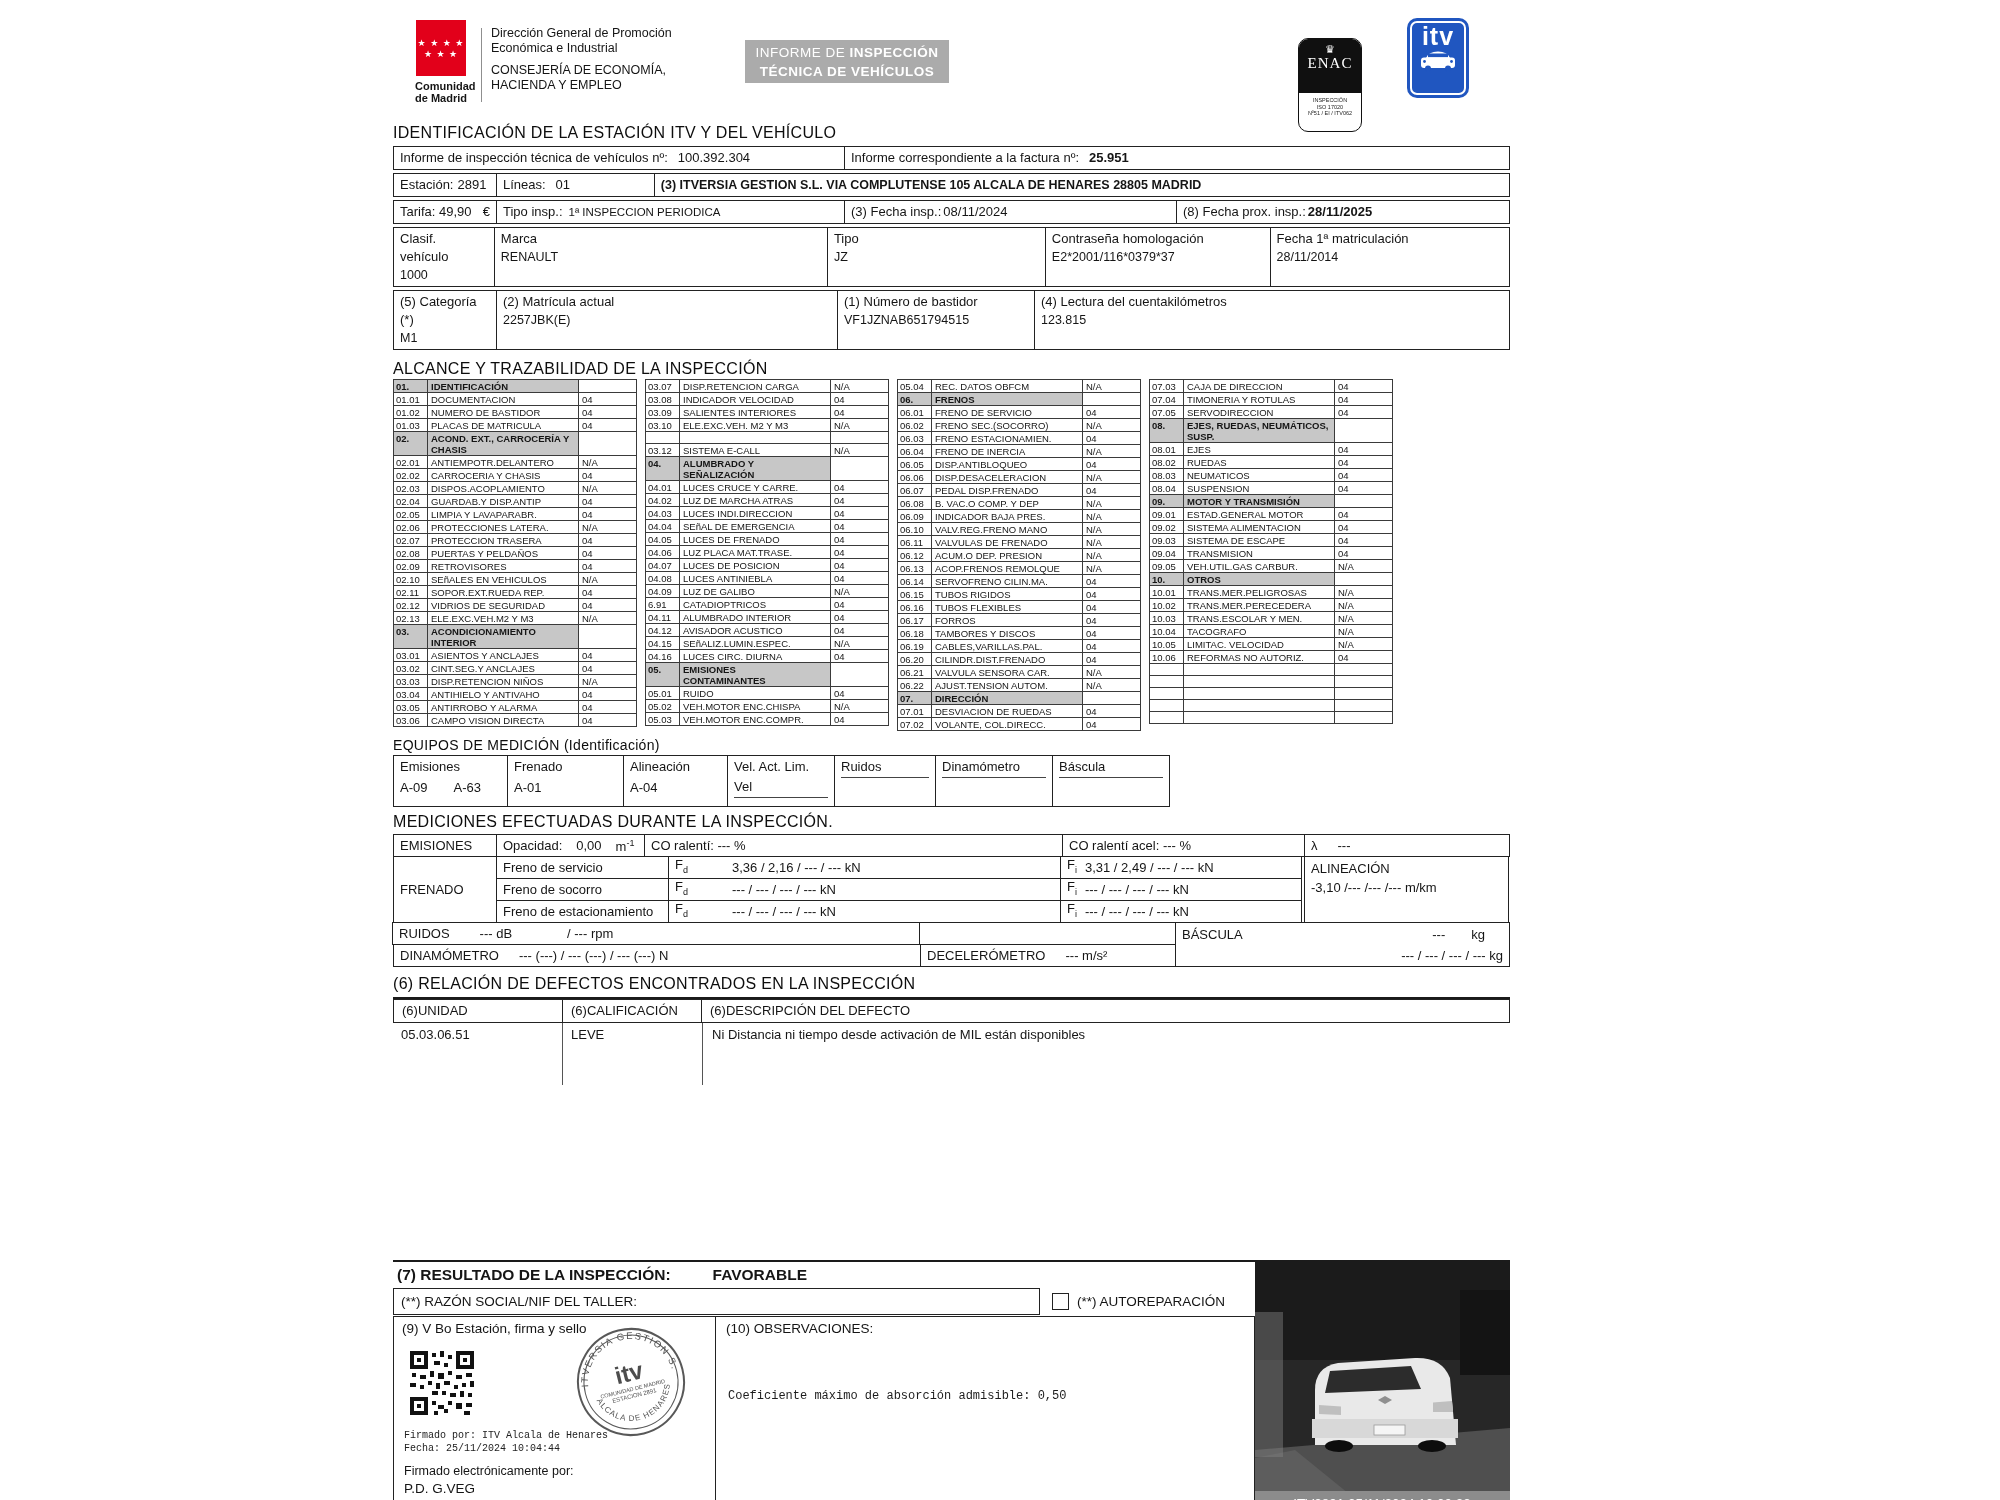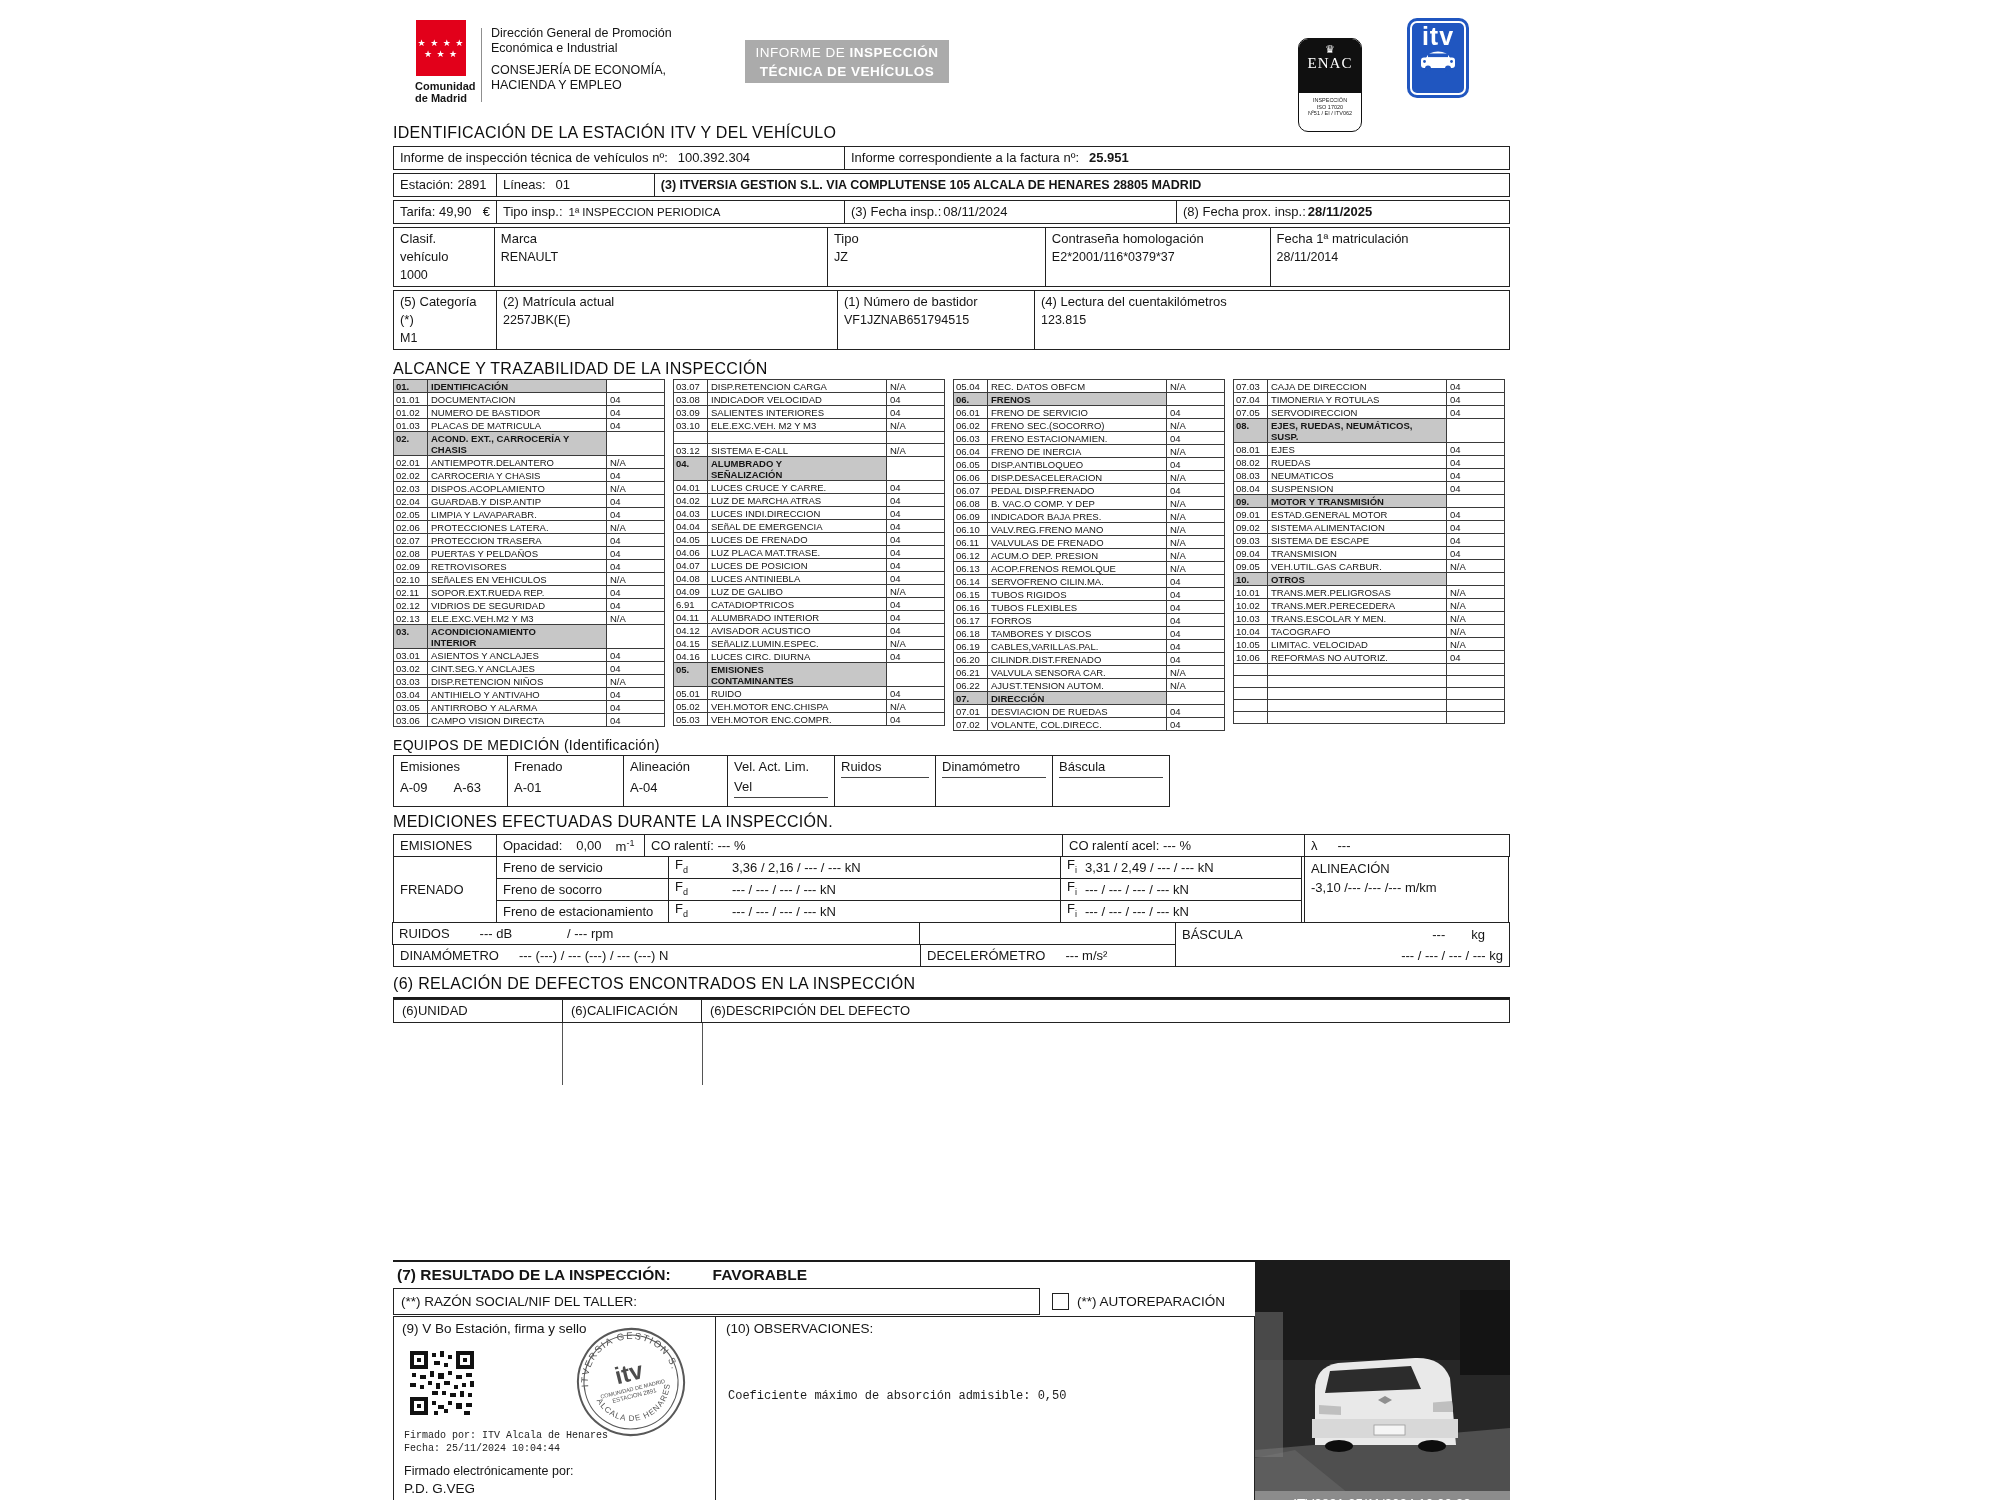--- a/index.html
+++ b/index.html
@@ -47,21 +47,21 @@
   .icell .lab{margin-right:10px;}
   .icell .val{}
   .bold{font-weight:bold;}
   .irow2 .icell{display:block;min-height:40px;padding-top:2px;}
   .irow2 .lab{display:block;margin-right:0;}
   .irow2 .val{display:block;font-size:12.5px;}
   .spread{justify-content:space-between;}
 
   
   .alcance{display:flex;gap:8px;margin-top:2px;}
-  .acol{width:272px;font-size:9.5px;}
+  .acol{width:244px;font-size:9.5px;}
   .arow{display:flex;border:1px solid #3a3a3a;margin-top:-1px;min-height:13px;background:#fff;align-items:stretch;}
   .acode{width:34px;padding:1px 2px 0;border-right:1px solid #3a3a3a;line-height:11px;}
   .aname{flex:1;padding:1px 3px 0;line-height:11px;}
   .aval{width:58px;border-left:1px solid #3a3a3a;padding:1px 3px 0;line-height:11px;}
   .arow.hdr .acode,.arow.hdr .aname{background:#c7c7c7;font-weight:bold;}
   .arow.hdr .aname{white-space:pre-line;}
 
   
   .equip{display:flex;width:783px;}
   .ecell{border:1.5px solid #222;margin-left:-1px;height:52px;padding:1px 6px;font-size:13px;}
@@ -1071,20 +1071,25 @@
   <div class="sec-title t-def">(6) RELACIÓN DE DEFECTOS ENCONTRADOS EN LA INSPECCIÓN</div>
   <div class="dhead">
     <div class="dhcell">(6)UNIDAD</div>
     <div class="dhcell">(6)CALIFICACIÓN</div>
     <div class="dhcell">(6)DESCRIPCIÓN DEL DEFECTO</div>
   </div>
   <div class="dbody">
     <div class="dline dline1"></div>
     <div class="dline dline2"></div>
 
+      <div class="drow">
+        <div class="dc1">05.03.06.51</div>
+        <div class="dc2">LEVE</div>
+        <div class="dc3">Ni Distancia ni tiempo desde activación de MIL están disponibles</div>
+      </div>
     </div>
 
   <div class="bottom">
     <div class="result">
       <div class="r-title">
         <span>(7) RESULTADO DE LA INSPECCIÓN:</span>
         <span>FAVORABLE</span>
       </div>
       <div class="r-razon">
         <div class="razon-box">(**) RAZÓN SOCIAL/NIF DEL TALLER:</div>

